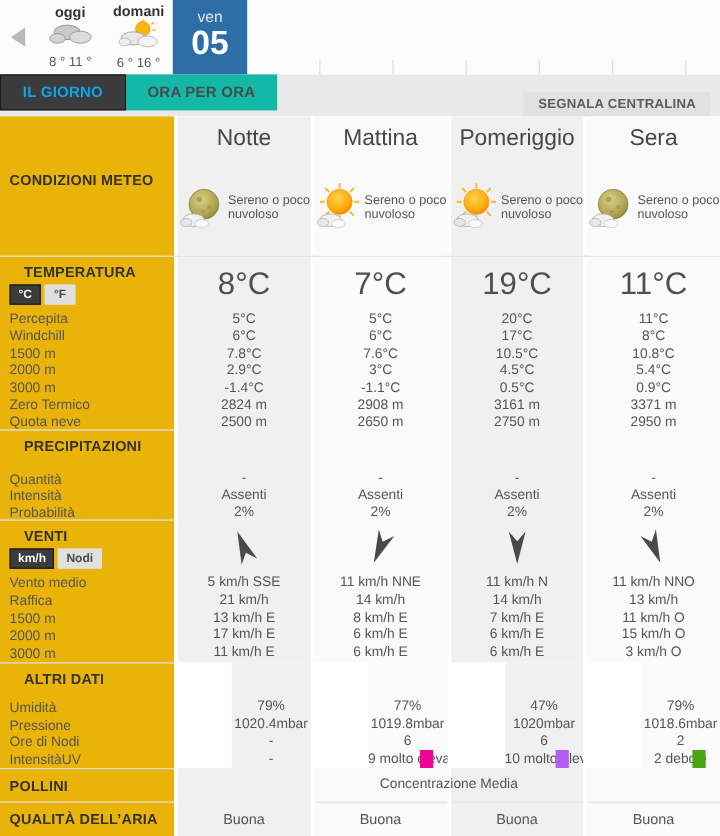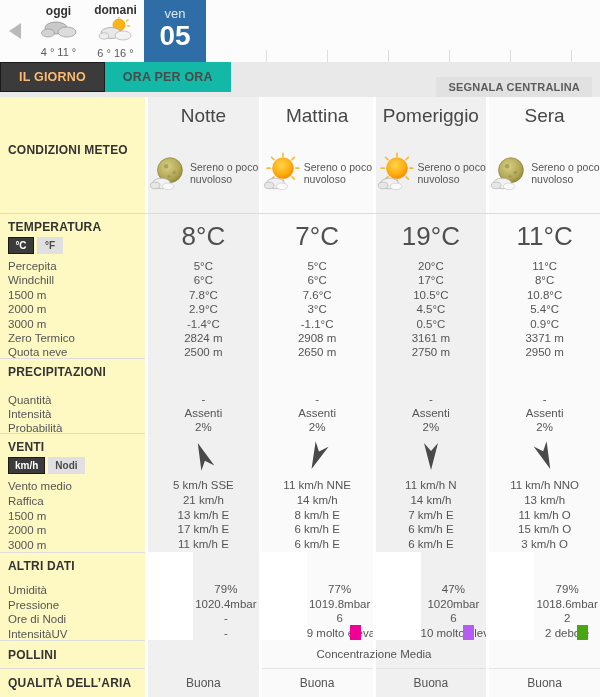--- a/index.html
+++ b/index.html
@@ -16,40 +16,40 @@
   .daycell .dtemps { font-size:11px; color:#5a5a5a; }
   .bluecell { width:62px; background:#2e6da6; color:#fff; display:flex; flex-direction:column; align-items:center; padding-top:6px; cursor:pointer; }
   .bluecell .wd { font-size:13px; color:#dce9f5; }
   .bluecell .dt { font-size:28px; font-weight:bold; line-height:30px; }
   .emptyday { width:61px; position:relative; }
   .emptyday::after { content:""; position:absolute; right:0; bottom:0; width:1px; height:12px; background:#ddd; }
 
   
   .tabbar { height:35px; background:#e9e9e9; display:flex; align-items:flex-start; }
   .tab { height:30px; padding:0 18px; display:flex; align-items:center; font-size:12.5px; font-weight:bold; letter-spacing:.2px; cursor:pointer; }
-  .tab.active { background:#3b3b3b; color:#fdba74; border:1px solid #1c1c1c; }
+  .tab.active { background:#3b3b3b; color:#0ea5e9; border:1px solid #1c1c1c; }
   .tab.inactive { background:#14b8a6; color:#4a4a4a; }
   .reportbtn { margin-left:auto; align-self:flex-end; margin-right:8px; height:20px; padding:0 12px; display:flex; align-items:center; background:#e1e1e1; color:#5c5c5c; font-size:11px; font-weight:bold; letter-spacing:.2px; cursor:pointer; }
 
   
   .wtable { background:#fff; }
   .sec { display:grid; grid-template-columns:145px 1fr 1fr 1fr 1fr; column-gap:3px; background:#fff; }
   .cell { overflow:hidden; position:relative; }
   .c0,.c2 { background:#f0f0f0; }
   .c1,.c3 { background:#fafafa; }
-  .lcell { background:#fef9c3; overflow:hidden; }
+  .lcell { background:#eab308; overflow:hidden; }
 
   .sec-head { grid-template-rows:38px 78px; height:116px; }
   .colhead { font-size:19px; color:#474747; text-align:center; padding-top:8px; }
   .condlabel { font-size:12px; font-weight:bold; color:#333; padding:8px 0 0 8px; letter-spacing:.2px; }
   .iconcell { display:flex; flex-direction:row; align-items:center; justify-content:space-between; padding:4px 0 7px; }
   .wicon { width:44px; height:44px; display:flex; align-items:center; justify-content:center; }
   .conddesc { font-size:10.5px; color:#555; }
 
-  .sectitle { font-size:12px; font-weight:bold; color:#333; letter-spacing:.2px; padding:6px 0 3px 8px; }
+  .sectitle { font-size:12px; font-weight:bold; color:#333; letter-spacing:.2px; padding:6px 0 3px 20px; }
   .toggle { display:flex; gap:3px; padding-left:8px; }
   .tg { font-family:inherit; font-size:10px; font-weight:bold; border:1px solid transparent; background:#e0e0e0; color:#4a4a4a; min-width:26px; height:17px; padding:0 6px; cursor:pointer; }
   .tg.active { background:#3b3b3b; color:#fff; border-color:#191919; }
 
   .r { font-size:11.5px; color:#555; padding-left:8px; white-space:nowrap; }
   .vals .r { text-align:center; padding-left:0; position:relative; }
 
   .sec-temp { height:145px; border-top:1px solid #dcdcdc; }
   .sec-temp .lhead { height:45px; }
   .sec-temp .bigtemp { height:45px; display:flex; align-items:center; justify-content:center; font-size:26px; color:#4f4f4f; }
@@ -95,21 +95,21 @@
     <div class="prevbox">
       <div class="tri-left"></div>
     </div>
     <div class="daycell">
       <span class="dname">oggi</span>
       <span class="wicon-s"><svg width="40" height="24" viewBox="0 0 40 24">
             <ellipse cx="17" cy="10" rx="11" ry="6" fill="#c9c9c9" stroke="#8f8f8f" stroke-width="0.8"></ellipse>
             <ellipse cx="28" cy="14" rx="9" ry="5" fill="#dcdcdc" stroke="#9a9a9a" stroke-width="0.8"></ellipse>
             <ellipse cx="9" cy="15" rx="6.5" ry="4" fill="#d3d3d3" stroke="#939393" stroke-width="0.7"></ellipse>
           </svg></span>
-      <span class="dtemps">4 ° 11 °</span>
+      <span class="dtemps">8 ° 11 °</span>
     </div>
     <div class="daycell">
       <span class="dname">domani</span>
       <span class="wicon-s"><svg width="40" height="26" viewBox="0 0 40 26">
             <circle cx="23" cy="8" r="6" fill="#fdb515" stroke="#ef9f00" stroke-width="0.8"></circle>
             <g stroke="#f8bb33" stroke-width="1.4" stroke-linecap="round">
               <line x1="23" y1="0.8" x2="23" y2="-1"></line>
               <line x1="30.5" y1="4" x2="32" y2="2.8"></line>
               <line x1="31.5" y1="9" x2="33.5" y2="9"></line>
             </g>

